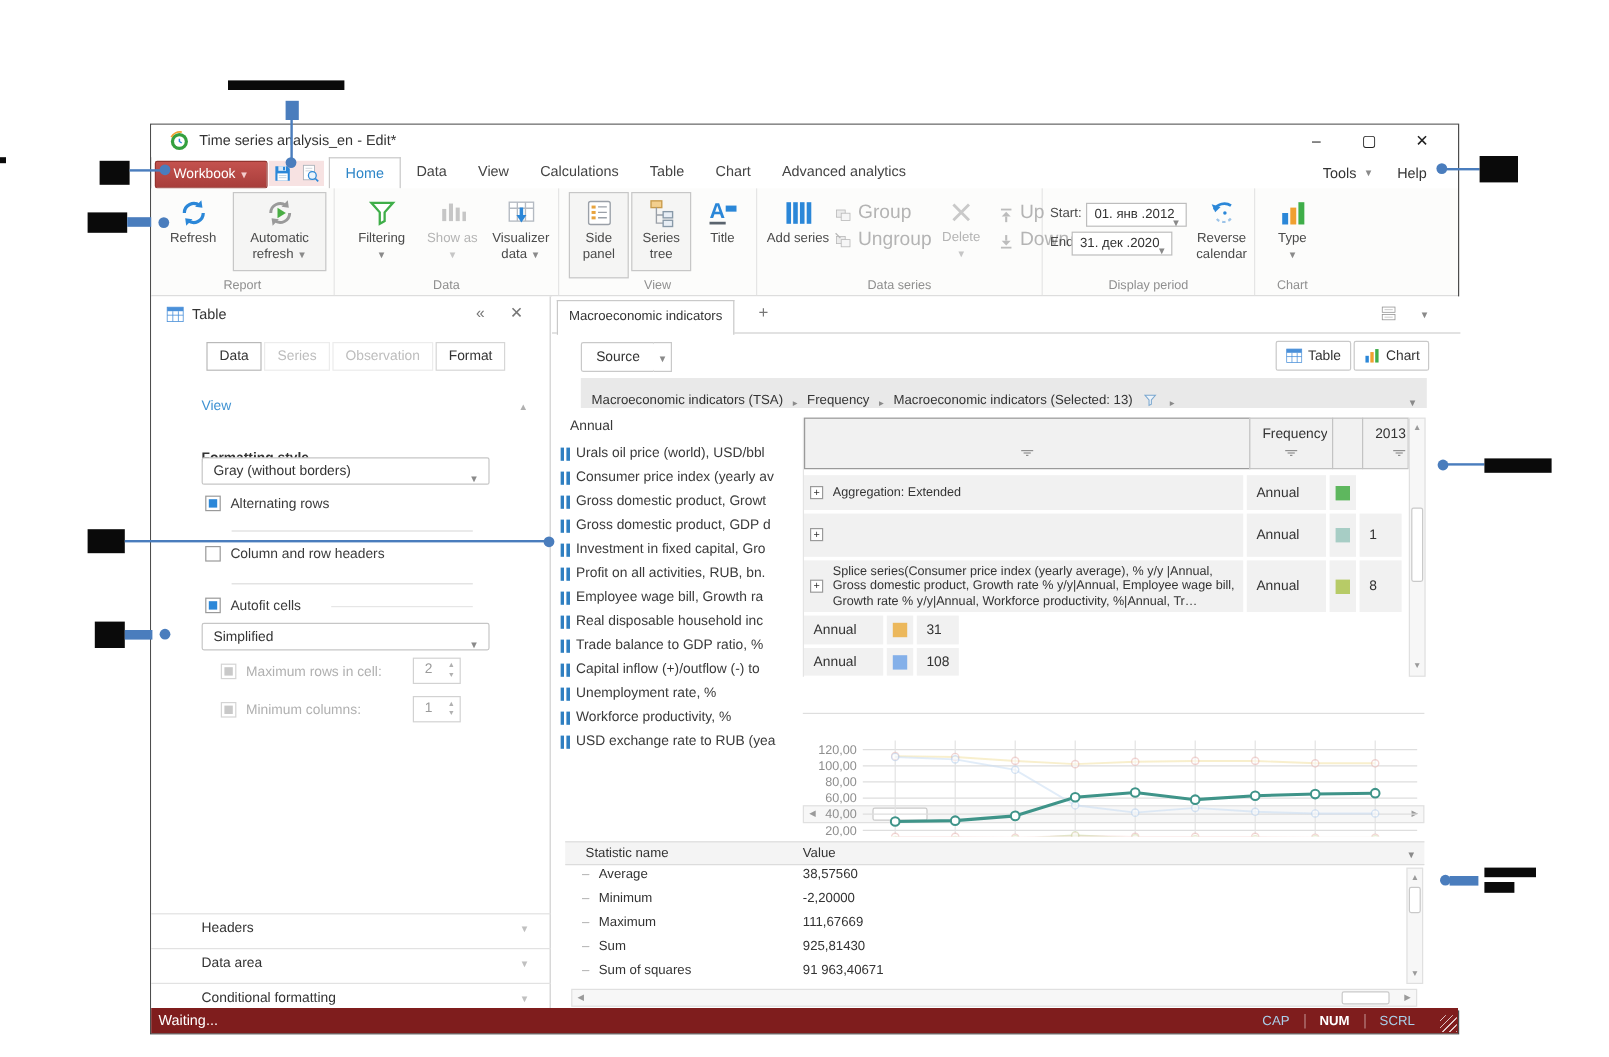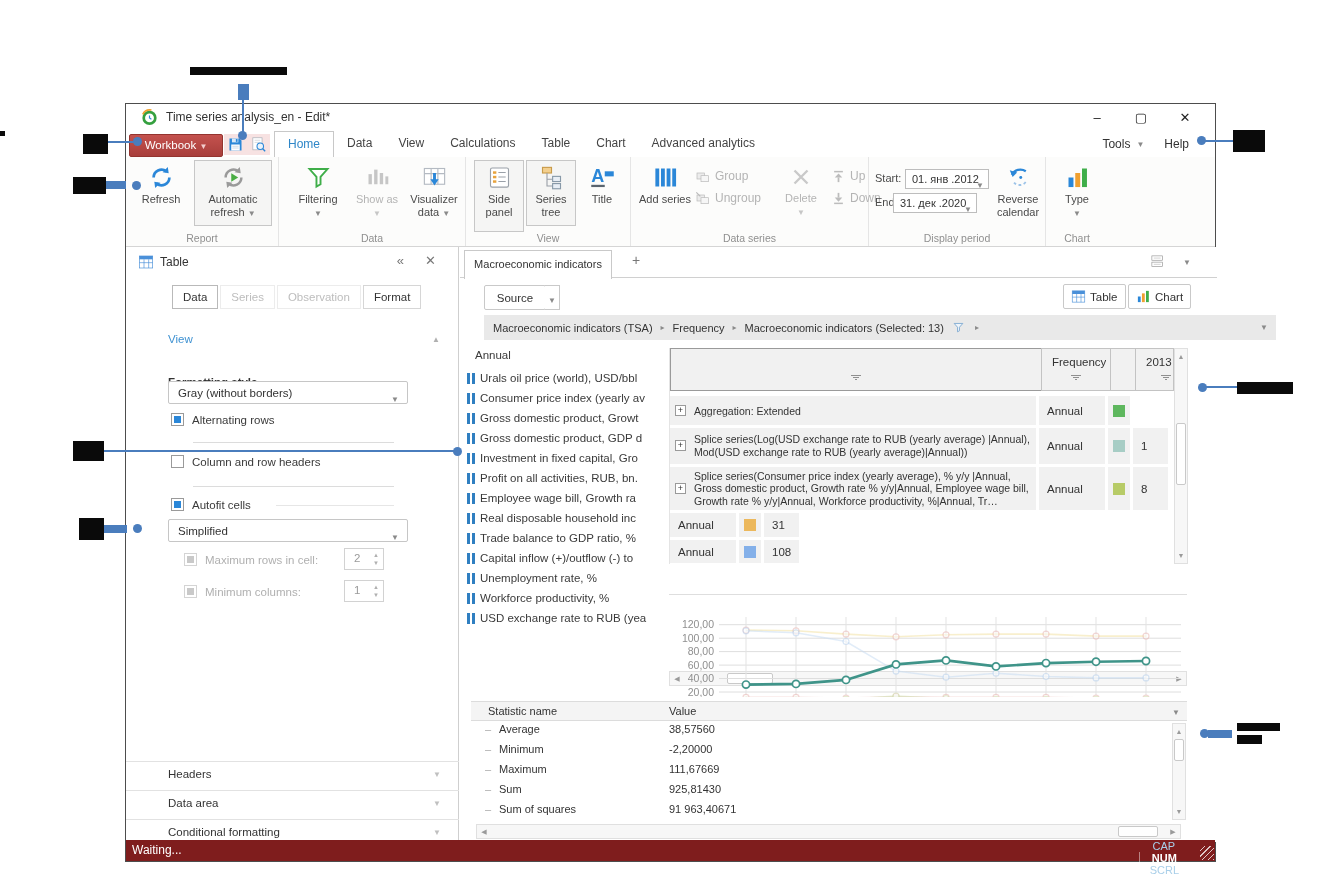--- a/index.html
+++ b/index.html
@@ -24,21 +24,21 @@
   #toolshelp .car{color:#8a8a8a;font-size:8px;margin-right:14px;}
   
   #ribbon{position:absolute;left:0;top:53px;width:100%;height:90px;background:#fcfcfb;border-bottom:1px solid #d5d5d5;box-sizing:border-box;}
   .rgroup{position:absolute;top:0;height:89px;border-right:1px solid #e5e5e5;box-sizing:border-box;}
   .glabel{position:absolute;bottom:2px;left:0;width:100%;text-align:center;font-size:10.5px;color:#8f8f8f;}
   .bigbtn{position:absolute;display:flex;flex-direction:column;align-items:center;box-sizing:border-box;padding-top:3px;}
   .bigbtn .lbl{font-size:11px;color:#4a4a4a;text-align:center;line-height:1.15;margin-top:2px;}
   .bigbtn.sel{border:1px solid #c7c7c7;background:#f5f5f4;}
   .bigbtn.dis .lbl{color:#b4b4b4;}
   .car{font-size:8px;color:#8a8a8a;}
-  .smallitem{position:absolute;display:flex;align-items:flex-start;gap:4px;font-size:12px;color:#b4b4b4;}
+  .smallitem{position:absolute;display:flex;align-items:flex-end;gap:4px;font-size:16px;color:#b4b4b4;}
   .plabel{position:absolute;font-size:11px;color:#4a4a4a;}
   .combo{position:absolute;height:20px;border:1px solid #bdbdbd;background:#fff;font-size:11px;color:#333;line-height:19px;padding-left:6px;box-sizing:border-box;}
   .combo .car{position:absolute;right:4px;top:6px;}
   
   #sidepanel{position:absolute;left:0;top:143px;width:333px;height:595px;background:#fff;border-right:1px solid #cfcfcf;box-sizing:border-box;}
   #sp-title{position:absolute;left:34px;top:8px;font-size:12px;color:#333;}
   .sp-hbtn{position:absolute;top:6px;font-size:13px;color:#777;}
   .sptabs{position:absolute;left:46px;top:38px;display:flex;}
   .sptab{height:24px;line-height:23px;padding:0 10px;font-size:11.5px;box-sizing:border-box;border:1px solid #d6d6d6;background:#fff;color:#333;margin-right:2px;}
   .sptab.active{border-color:#b9b9b9;}
@@ -64,21 +64,21 @@
   .botsec i{position:absolute;right:18px;top:8px;font-style:normal;font-size:8px;color:#c0c0c0;}
   
   #main{position:absolute;left:334px;top:143px;width:757px;height:595px;background:#fff;}
   #tabbar{position:absolute;left:0;top:0;width:100%;height:31px;border-bottom:1px solid #d0d0d0;box-sizing:border-box;}
   #doctab{position:absolute;left:4px;top:3px;width:146px;height:28px;background:#fff;border:1px solid #c9c9c9;border-bottom:none;font-size:11px;color:#333;text-align:center;line-height:27px;}
   #plustab{position:absolute;left:172px;top:5px;font-size:14px;color:#777;}
   #layout-ic{position:absolute;right:52px;top:7px;}
   #tabbar-car{position:absolute;right:26px;top:11px;}
   .toolbtn{position:absolute;height:25px;border:1px solid #c9c9c9;border-radius:2px;background:#fff;display:flex;align-items:center;gap:4px;padding:0 7px;font-size:11.5px;color:#333;box-sizing:border-box;}
   #srccar{position:absolute;left:85px;top:38px;width:15px;height:25px;border:1px solid #c9c9c9;border-left:none;background:#fff;text-align:center;line-height:23px;box-sizing:border-box;}
-  #breadcrumb{position:absolute;left:24px;top:68px;width:792px;height:25px;background:#e9e9e9;display:flex;align-items:center;font-size:11px;color:#333;padding-left:9px;box-sizing:border-box;}
+  #breadcrumb{position:absolute;left:24px;top:68px;width:705px;height:25px;background:#e9e9e9;display:flex;align-items:flex-end;font-size:11px;color:#333;padding-left:9px;box-sizing:border-box;}
   #breadcrumb .sep{color:#8a8a8a;font-size:8px;margin:0 8px;}
   #breadcrumb .bc-car{position:absolute;right:8px;color:#8a8a8a;font-size:8px;}
   
   #serieslist{position:absolute;left:7px;top:102px;width:195px;}
   #annual{position:absolute;left:8px;top:0;font-size:11.5px;color:#3a3a3a;}
   .sitem{position:absolute;left:0;height:20px;display:flex;align-items:center;gap:5px;width:195px;overflow:hidden;white-space:nowrap;font-size:11.5px;color:#3a3a3a;}
   .sbars{flex:none;width:8px;height:11px;display:flex;gap:2px;}
   .sbars i{width:3px;height:11px;background:#2f7fc1;}
   
   #dtable{position:absolute;left:209px;top:101px;width:518px;height:216px;border-left:1px solid #e4e4e4;box-sizing:border-box;}
@@ -110,21 +110,21 @@
   #stathead .h2{position:absolute;left:198px;top:3px;}
   #stathead .car{position:absolute;right:7px;top:6px;}
   #statrows{position:absolute;left:11px;top:476px;width:700px;}
   .strow{position:absolute;left:0;height:20px;width:100%;font-size:11px;color:#333;}
   .strow .dash{position:absolute;left:14px;color:#aaa;}
   .strow .nm{position:absolute;left:28px;}
   .strow .vl{position:absolute;left:198px;}
   
   #statusbar{position:absolute;left:0;bottom:0;width:100%;height:21px;background:#7f1d1d;}
   #statustext{position:absolute;left:6px;top:3px;color:#fff;font-size:12px;}
-  #statusinds{position:absolute;right:24px;top:0;height:21px;display:flex;align-items:center;flex-direction:column;}
+  #statusinds{position:absolute;right:24px;top:0;height:21px;display:flex;align-items:center;}
   .sind{padding:0 12px;font-size:11px;color:#a9cfe9;border-left:1px solid rgba(255,255,255,.45);}
   .sind:first-child{border-left:none;}
   .sind.on{color:#fff;font-weight:bold;}
   #grip{position:absolute;right:1px;bottom:1px;width:14px;height:14px;background:repeating-linear-gradient(135deg,transparent 0 3px,rgba(255,255,255,.75) 3px 4px);}
   
   .co{position:absolute;z-index:60;}
   .co.bar{background:#0a0a0a;}
   .co.hline,.co.vline,.co.sq,.co.thick{background:#4a7dbd;}
   .co.dot{width:9px;height:9px;border-radius:50%;background:#4a7dbd;}
   .icon{display:inline-block;line-height:0;}
@@ -614,21 +614,20 @@
               <div class="tcell c-sw">
                 <i style="background: rgb(94, 183, 94);"></i>
               </div>
               <div class="tcell c-val" style="background: rgb(255, 255, 255);">
                 <span></span>
               </div>
             </div>
             <div class="trow" style="top: 80px; height: 36px;">
               <div class="tcell c-name">
                 <span class="expbox">+</span>
-                <div class="nm">Splice series(Log(USD exchange rate to RUB (yearly average) |Annual), Mod(USD exchange rate to RUB (yearly average)|Annual))</div>
               </div>
               <div class="tcell c-freq">
                 <span>Annual</span>
               </div>
               <div class="tcell c-sw">
                 <i style="background: rgb(167, 205, 197);"></i>
               </div>
               <div class="tcell c-val">
                 <span>1</span>
               </div>

